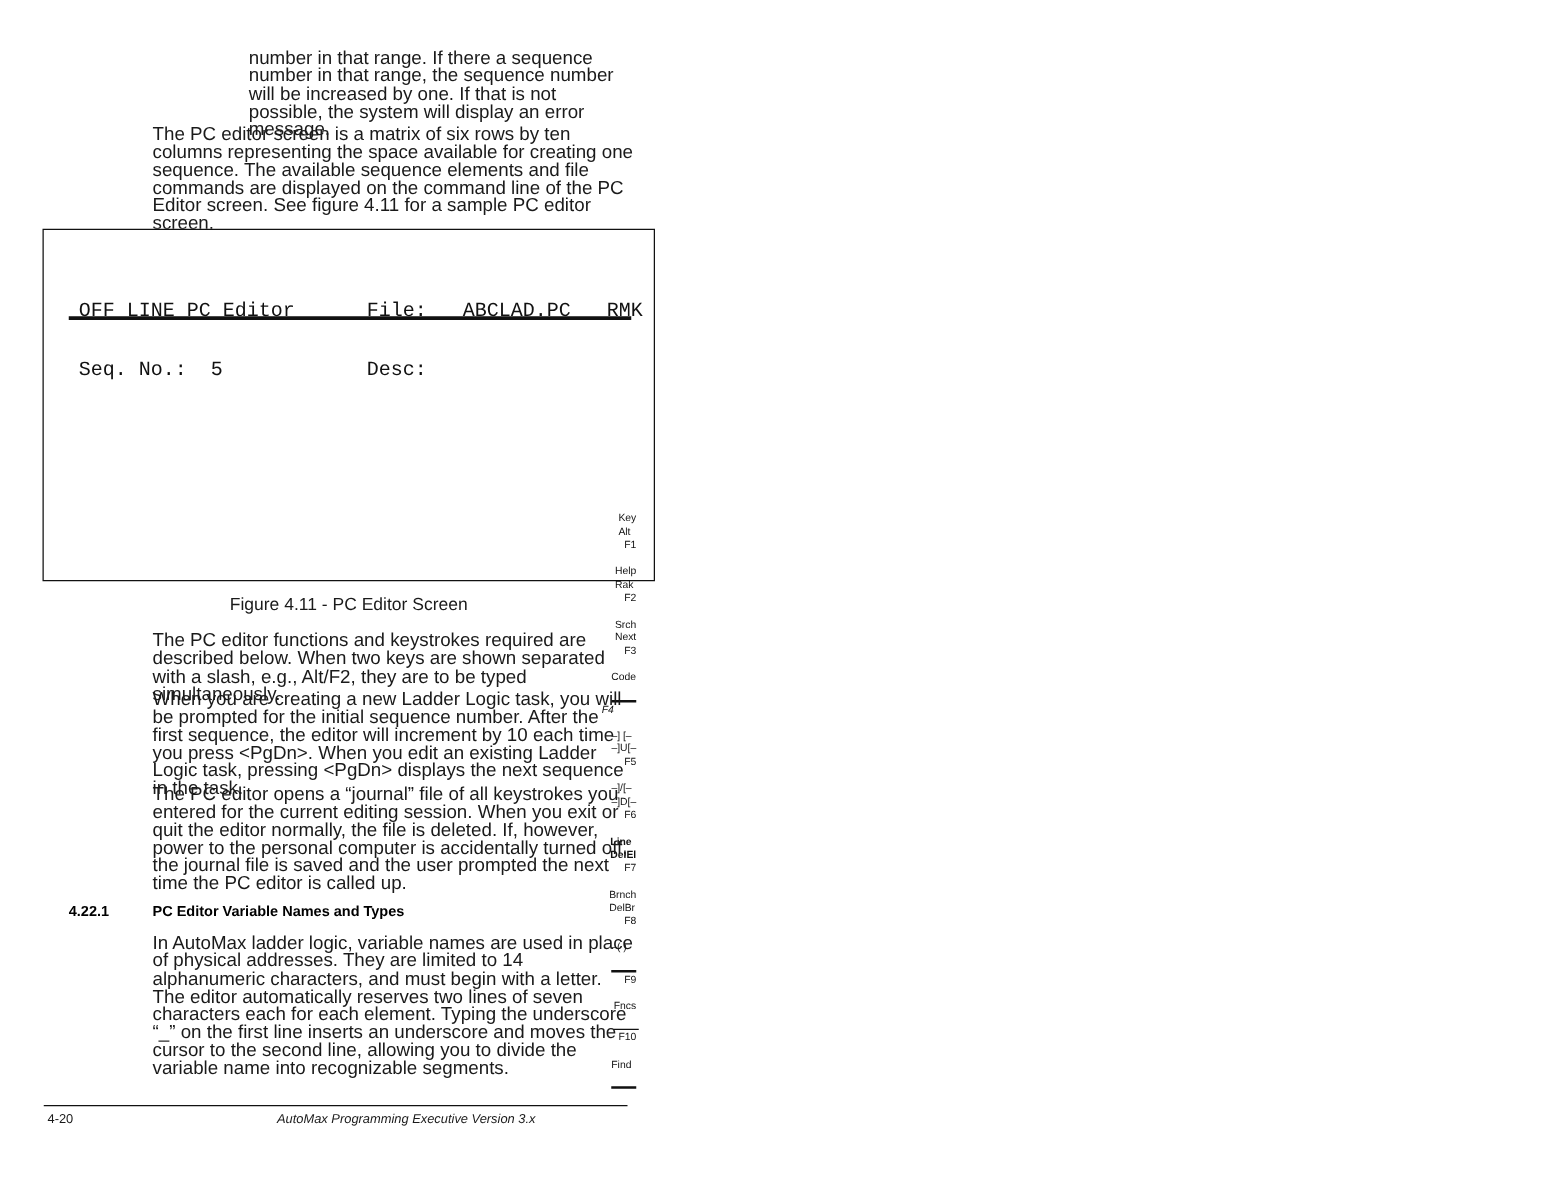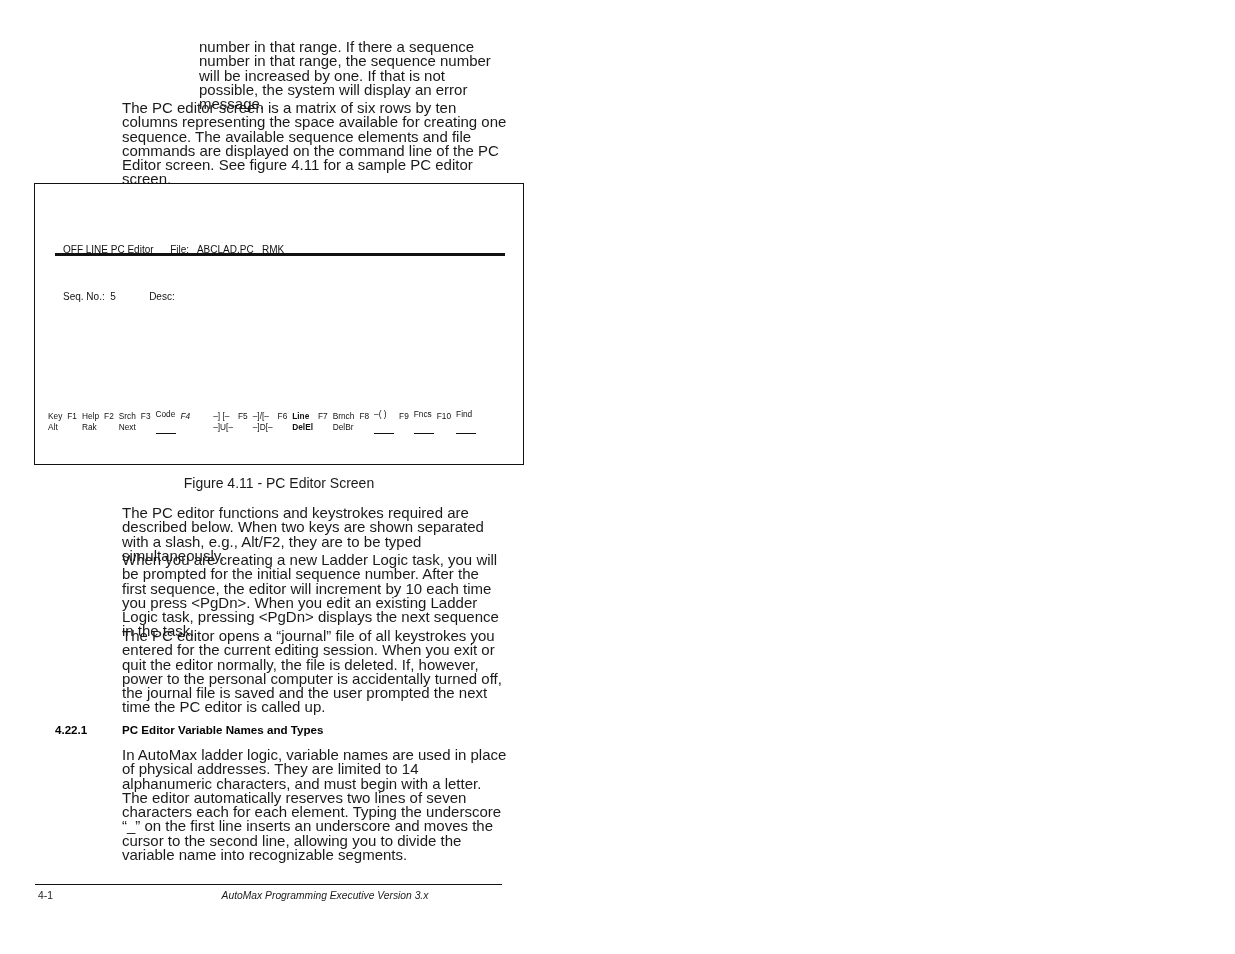--- a/index.html
+++ b/index.html
@@ -36,46 +36,47 @@
     width: 490px;
     height: 282px;
     border: 1.6px solid #111111;
     box-sizing: border-box;
     background: #ffffff;
   }
   .fig-screen-head {
     position: absolute;
     left: 28px;
     top: 27px;
-    font-size: 10px;
+    font-size: 16px;
     line-height: 15.5px;
     white-space: pre;
     color: #111111;
+    font-family: Liberation Mono, monospace;
   }
   .fig-rule {
     position: absolute;
     left: 20px;
     top: 69px;
     width: 450px;
     height: 2.6px;
     background: #111111;
   }
 
   
   .keyline {
     position: absolute;
     left: 13px;
     top: 225px;
     width: 466px;
     font-size: 8.3px;
     line-height: 10.6px;
     color: #111111;
     display: flex;
-    flex-direction: row;
-    align-items: center;
+    flex-direction: column;
+    align-items: flex-end;
   }
   .kcell {
     display: flex;
     flex-direction: column;
     align-items: flex-start;
     white-space: pre;
   }
   .kcell .k-top { display: block; }
   .kcell .k-bot { display: block; }
   .ul-mark {
@@ -187,16 +188,16 @@
   <div class="para" style="left:122px; top:553px; width:385px;">When you are creating a new Ladder Logic task, you will be prompted for the initial sequence number. After the first sequence, the editor will increment by 10 each time you press &lt;PgDn&gt;. When you edit an existing Ladder Logic task, pressing &lt;PgDn&gt; displays the next sequence in the task.</div>
 
   <div class="para" style="left:122px; top:629px; width:386px;">The PC editor opens a “journal” file of all keystrokes you entered for the current editing session. When you exit or quit the editor normally, the file is deleted. If, however, power to the personal computer is accidentally turned off, the journal file is saved and the user prompted the next time the PC editor is called up.</div>
 
   <div class="sec-num" style="left:55px; top:723px;">4.22.1</div>
   <div class="sec-title" style="left:122px; top:723px;">PC Editor Variable Names and Types</div>
 
   <div class="para" style="left:122px; top:748px; width:386px;">In AutoMax ladder logic, variable names are used in place of physical addresses. They are limited to 14 alphanumeric characters, and must begin with a letter. The editor automatically reserves two lines of seven characters each for each element. Typing the underscore “_” on the first line inserts an underscore and moves the cursor to the second line, allowing you to divide the variable name into recognizable segments.</div>
 
   <div class="footer-rule"></div>
-  <div class="footer-page">4-1</div>
+  <div class="footer-page">4-20</div>
   <div class="footer-title">AutoMax Programming Executive Version 3.x</div>
 
 </div>
 
 </body></html>

